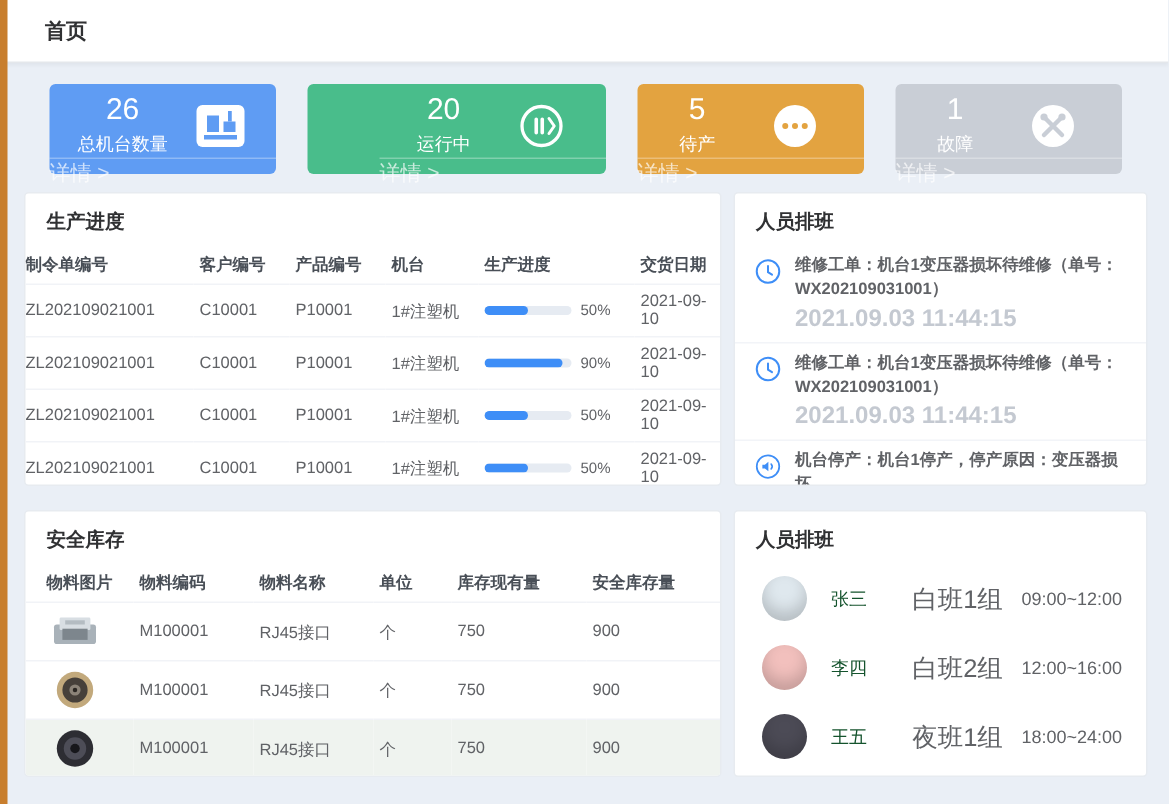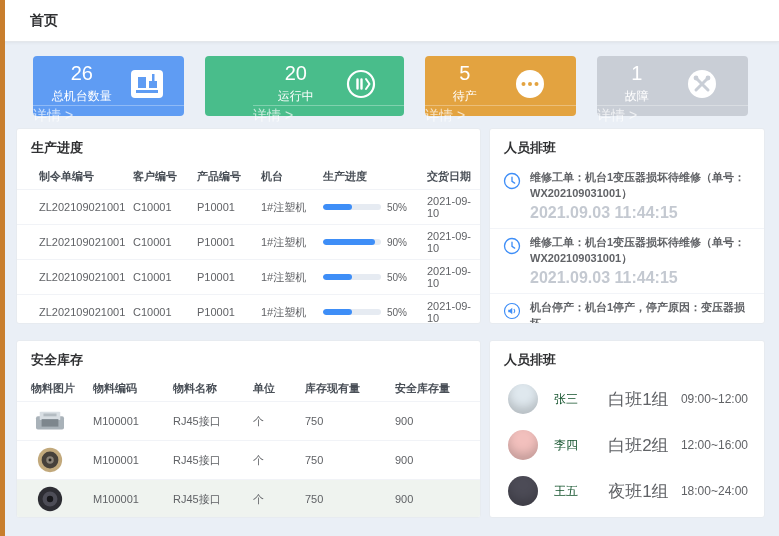--- a/index.html
+++ b/index.html
@@ -32,21 +32,21 @@
   .card-footer { height: 19px; text-align: left; font-size: 14px; color: rgba(255,255,255,.7); border-top: 1px solid rgba(255,255,255,.3); line-height: 18px; }
 
   
   .grid { display: grid; grid-template-columns: 1fr 276px; grid-template-rows: 196px 178px; gap: 16px 8px; }
   .panel { background: #fff; border: 1px solid #e7ebf0; border-radius: 3px; overflow: hidden; }
   .panel-title { font-size: 13px; color: #303133; font-weight: bold; padding: 10px 14px 7px 14px; }
 
   table { width: 100%; border-collapse: collapse; font-size: 11px; color: #606266; table-layout: fixed; }
   th { font-weight: bold; color: #494f57; padding: 5px 4px; text-align: left; }
   td { padding: 5px 4px; border-top: 1px solid #f1f3f7; }
-  .prod-table th:first-child, .prod-table td:first-child { padding-left: 22px; margin-top: 28px; }
+  .prod-table th:first-child, .prod-table td:first-child { padding-left: 0; margin-top: 28px; }
   .inv-table th:first-child, .inv-table td:first-child { padding-left: 14px; }
   .inv-table td { height: 39px; }
   tr.striped td { background: #eff3ef; }
 
   .progress { display: flex; align-items: center; gap: 6px; }
   .bar { width: 58px; height: 6px; background: #e6ebf2; border-radius: 3px; overflow: hidden; flex: none; }
   .fill { height: 100%; background: #3e8ef7; border-radius: 3px; }
   .pct { font-size: 10px; color: #606266; }
 
   

